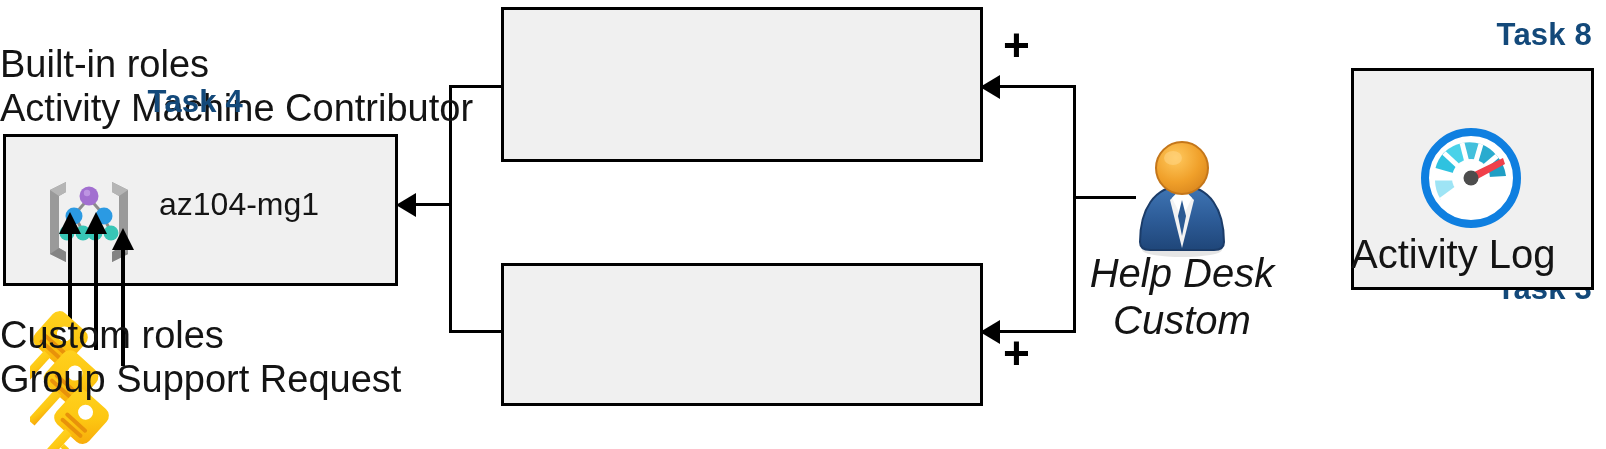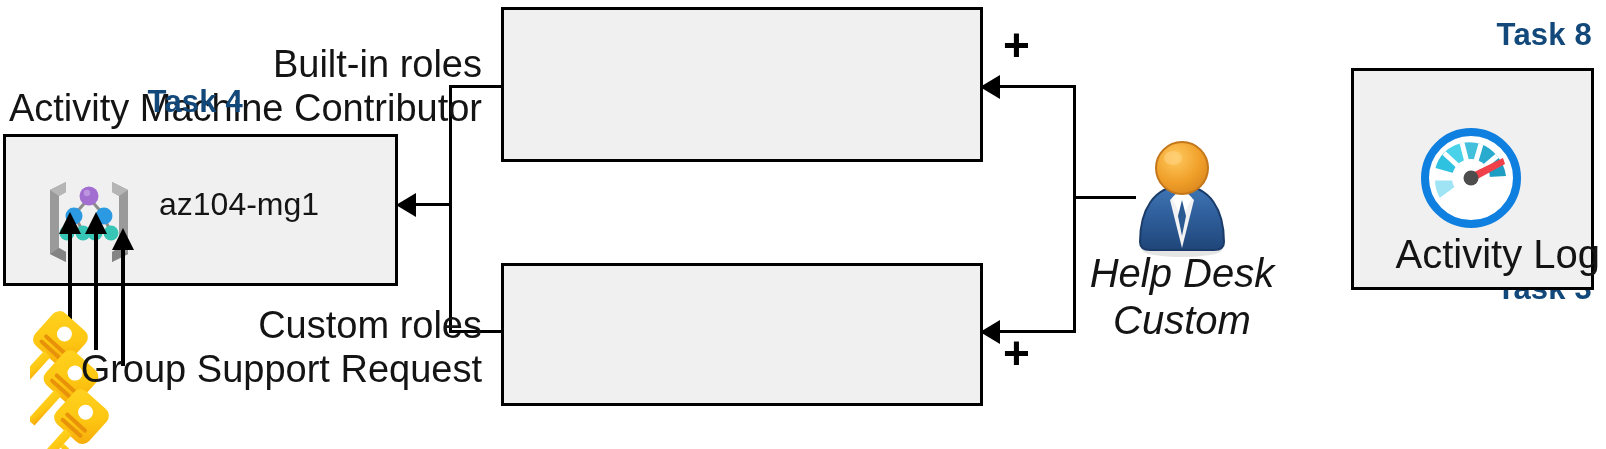--- a/index.html
+++ b/index.html
@@ -30,45 +30,45 @@
     font-weight: bold;
     font-size: 31px;
     letter-spacing: 0.2px;
     white-space: nowrap;
   }
   .box-text {
     position: absolute;
     color: #141414;
     font-size: 38px;
     line-height: 1.17;
-    text-align: right;
+    text-align: left;
     white-space: nowrap;
     font-weight: 400;
   }
 
   
   #task1-box { left: 3px; top: 134px; width: 395px; height: 152px; }
   #task1-label { right: 24px; top: 141px; }
   #task1-name  { left: 159px; top: 186px; font-size: 32px; }
 
   
   #task2-box { left: 501px; top: 7px; width: 482px; height: 155px; }
   #task2-label { right: 14px; top: 17px; }
   #task2-text { left: 0; top: 42px; width: 482px; }
 
   
   #task3-box { left: 501px; top: 263px; width: 482px; height: 143px; }
   #task3-label { right: 14px; top: 271px; }
-  #task3-text { left: 0; top: 303px; width: 482px; }
+  #task3-text { left: 0; top: 313px; width: 482px; }
 
   
   #task4-box { left: 1351px; top: 68px; width: 243px; height: 222px; }
   #task4-label { left: 0; top: 84px; width: 243px; text-align: right; }
   #task4-icon { position: absolute; left: 1411px; top: 128px; width: 120px; height: 100px; }
-  #task4-text { left: 1351px; top: 231px; width: 243px; font-size: 40px; margin-left: 6px; }
+  #task4-text { left: 1351px; top: 231px; width: 243px; font-size: 40px; }
 
   
   .hline { position: absolute; background: #000000; height: 3px; }
   .vline { position: absolute; background: #000000; width: 3px; }
 
   #conn-left-v  { left: 449px; top: 85px;  height: 248px; }
   #conn-t2-stub { left: 449px; top: 85px;  width: 54px; }
   #conn-t3-stub { left: 449px; top: 330px; width: 54px; }
   #conn-t1-arm  { left: 400px; top: 203px; width: 50px; }
 

